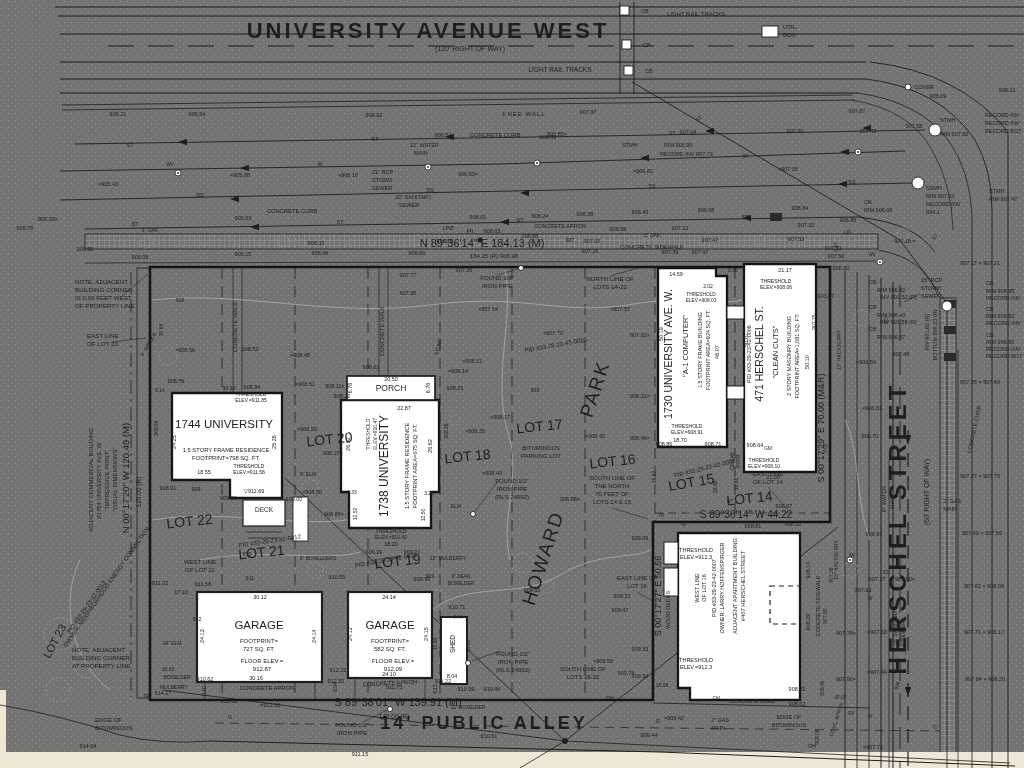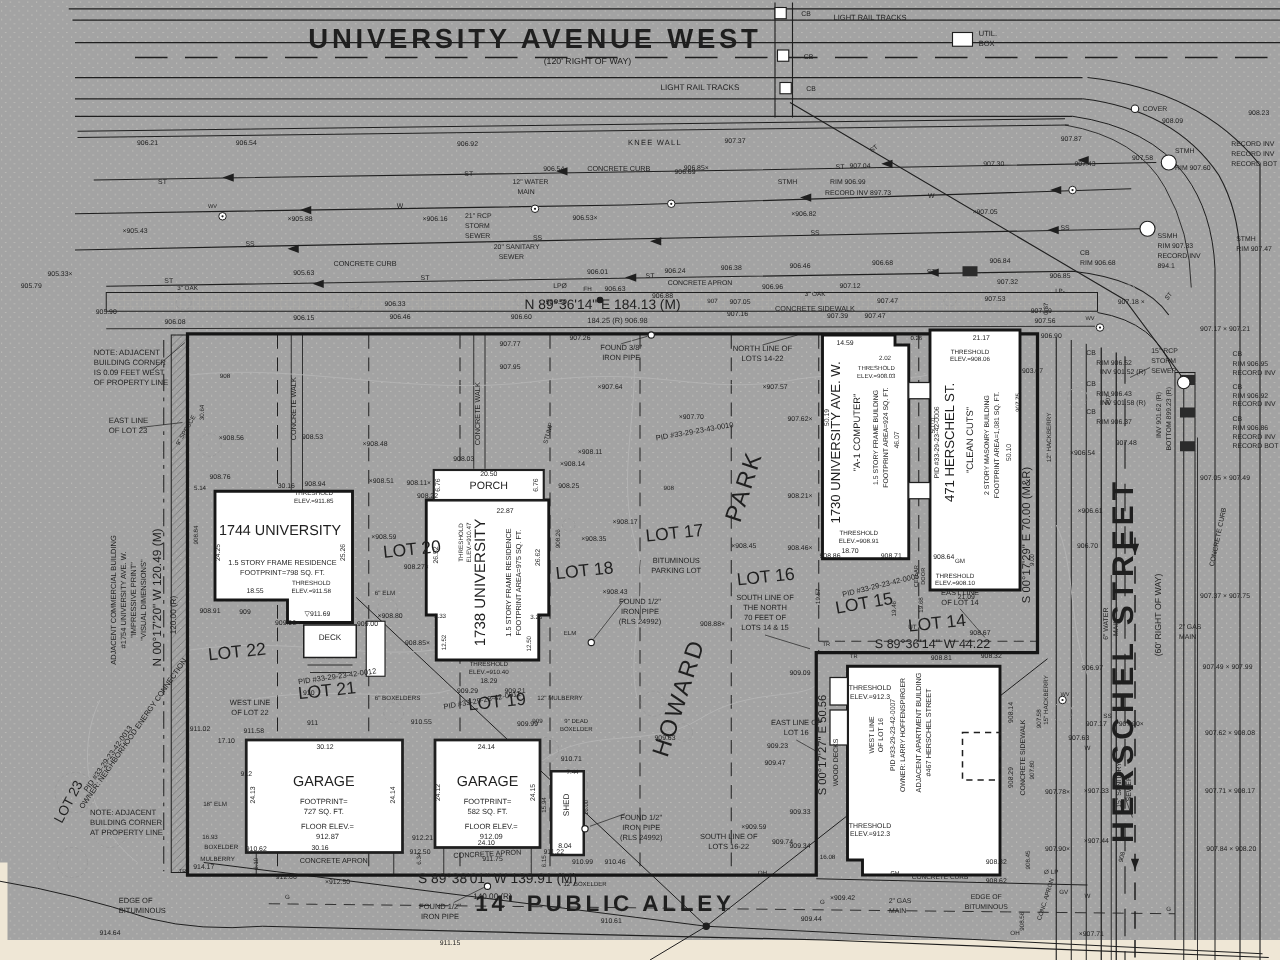--- a/index.html
+++ b/index.html
@@ -1,16 +1,16 @@
 <!DOCTYPE html>
 <html><head>
 <meta charset="utf-8">
 <style>
   html,body{margin:0;padding:0;background:#888;}
-  #stage{position:relative;width:1024px;height:768px;background:#a3a3a3;overflow:hidden;
+  #stage{position:relative;width:1024px;height:768px;background:#737373;overflow:hidden;
          font-family:"Liberation Sans", sans-serif;}
   svg{position:absolute;left:0;top:0;}
   text{fill:#1f1f1f;}
 </style>
 </head>
 <body>
 
 <div id="stage">
 
   <svg id="plat" width="1024" height="768" viewBox="0 0 1024 768">

